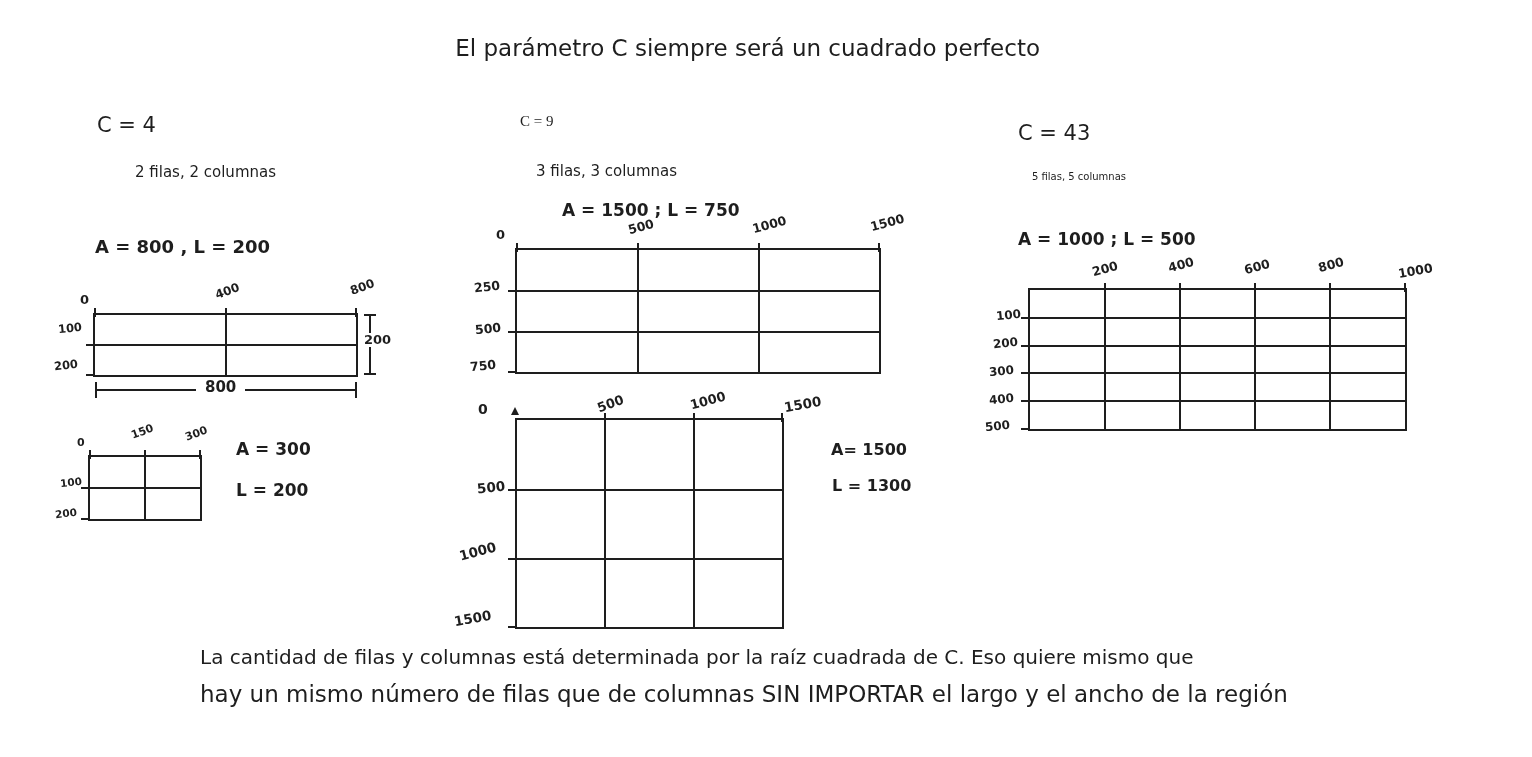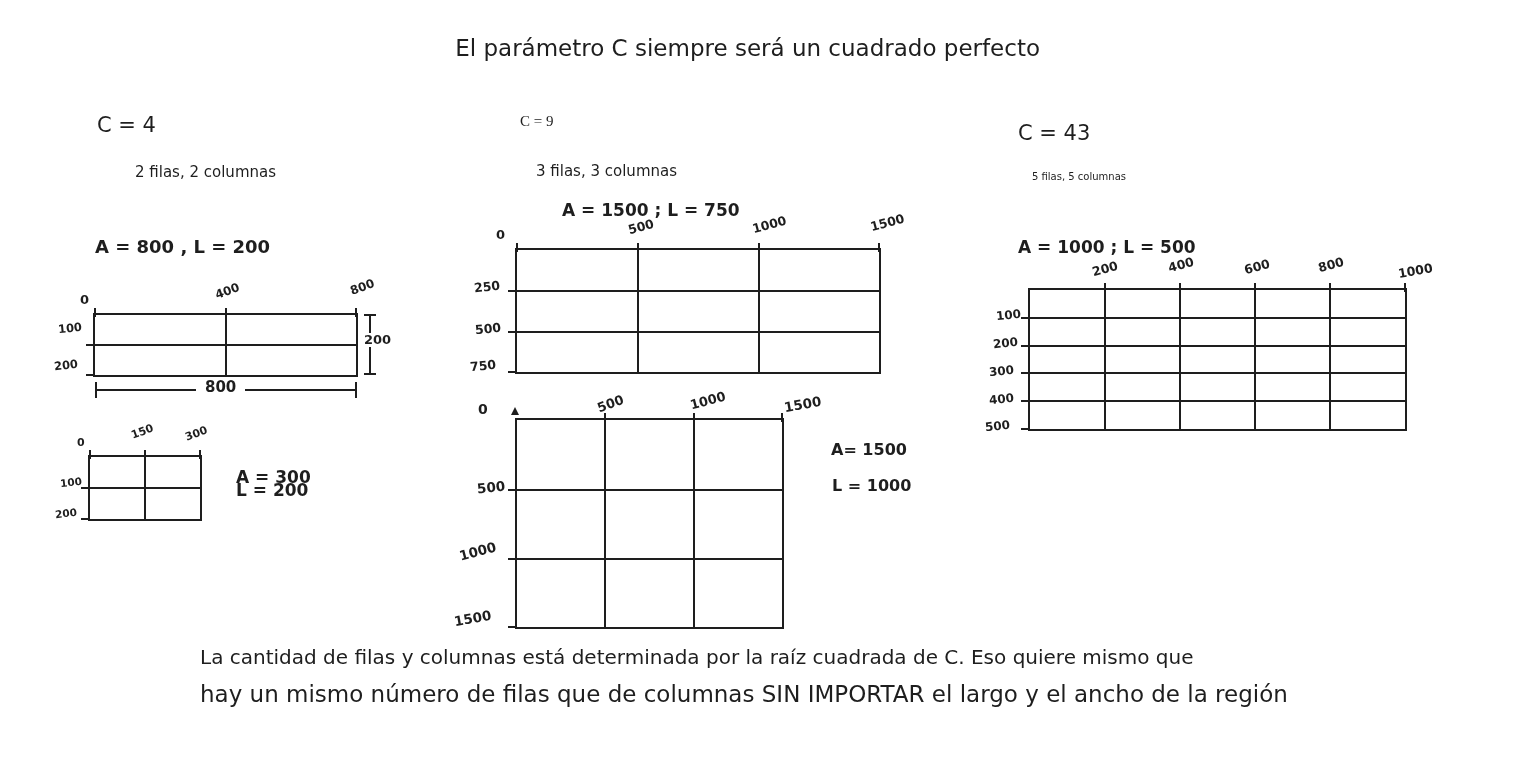--- a/index.html
+++ b/index.html
@@ -67,21 +67,21 @@
     <div class="tx" style="left:calc(50% - 1px);"></div>
     <div class="tx" style="left:calc(100% - 1px);"></div>
     <div class="ty" style="top:calc(50% - 1px);"></div>
     <div class="ty" style="top:calc(100% - 1px);"></div>
   </div>
   <div class="lbl b" style="left:77px; top:437px; font-size:11px;">0</div>
   <div class="lbl b r20" style="left:131px; top:426px; font-size:11px;">150</div>
   <div class="lbl b r20" style="left:185px; top:428px; font-size:11px;">300</div>
   <div class="lbl b r6" style="left:60px; top:477px; font-size:10.5px;">100</div>
   <div class="lbl b r6" style="left:55px; top:508px; font-size:10.5px;">200</div>
-  <div class="lbl b" style="left:236px; top:468px; font-size:17px;">A = 300</div>
+  <div class="lbl b" style="left:236px; top:440px; font-size:17px;">A = 300</div>
   <div class="lbl b" style="left:236px; top:481px; font-size:17px;">L = 200</div>
 
   <div class="lbl" style="left:520px; top:113px; font-size:15px;font-family:Liberation Serif, serif;">C = 9</div>
   <div class="lbl" style="left:536px; top:163px; font-size:15px;">3 filas, 3 columnas</div>
   <div class="lbl b" style="left:562px; top:201px; font-size:17px;">A = 1500 ;   L = 750</div>
 
   <div class="grid" style="left:515px; top:248px; width:362px; height:122px;">
     <div class="vl" style="left:calc(33.4% - 1px);"></div>
     <div class="vl" style="left:calc(66.8% - 1px);"></div>
     <div class="hl" style="top:calc(34% - 1px);"></div>
@@ -116,25 +116,25 @@
   </div>
   <div class="arrow-up" style="left:511px; top:407px;"></div>
   <div class="lbl b" style="left:478px; top:402px; font-size:14px;">0</div>
   <div class="lbl b r20" style="left:597px; top:397px; font-size:13px;">500</div>
   <div class="lbl b r15" style="left:690px; top:394px; font-size:13px;">1000</div>
   <div class="lbl b r10" style="left:784px; top:397px; font-size:13.5px;">1500</div>
   <div class="lbl b r6" style="left:477px; top:480px; font-size:13.5px;">500</div>
   <div class="lbl b r15" style="left:459px; top:544px; font-size:13.5px;">1000</div>
   <div class="lbl b r10" style="left:454px; top:611px; font-size:13.5px;">1500</div>
   <div class="lbl b" style="left:831px; top:441px; font-size:16px;">A= 1500</div>
-  <div class="lbl b" style="left:832px; top:477px; font-size:16px;">L = 1000</div>
+  <div class="lbl b" style="left:832px; top:477px; font-size:16px;">L = 1300</div>
 
   <div class="lbl" style="left:1018px; top:122px; font-size:21px;">C = 43</div>
   <div class="lbl" style="left:1032px; top:171px; font-size:10px;">5 filas, 5 columnas</div>
-  <div class="lbl b" style="left:1018px; top:238px; font-size:17px;">A = 1000  ;   L = 500</div>
+  <div class="lbl b" style="left:1018px; top:230px; font-size:17px;">A = 1000  ;   L = 500</div>
 
   <div class="grid" style="left:1028px; top:288px; width:375px; height:139px;">
     <div class="vl" style="left:calc(20% - 1px);"></div>
     <div class="vl" style="left:calc(40% - 1px);"></div>
     <div class="vl" style="left:calc(60% - 1px);"></div>
     <div class="vl" style="left:calc(80% - 1px);"></div>
     <div class="hl" style="top:calc(20% - 1px);"></div>
     <div class="hl" style="top:calc(40% - 1px);"></div>
     <div class="hl" style="top:calc(60% - 1px);"></div>
     <div class="hl" style="top:calc(80% - 1px);"></div>

